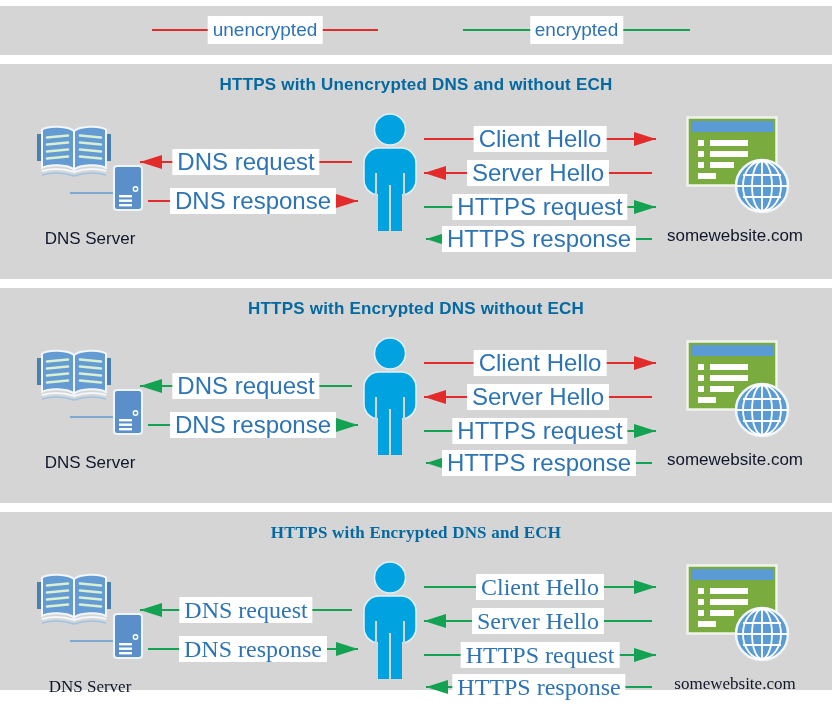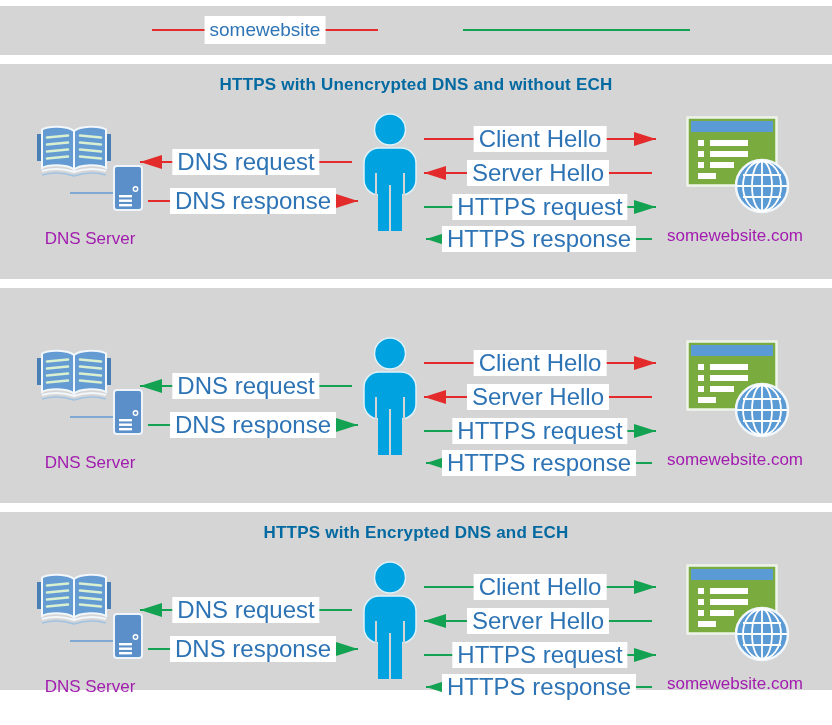--- a/index.html
+++ b/index.html
@@ -2,38 +2,38 @@
 <html><head>
 <meta charset="utf-8">
 <style>
   html,body{margin:0;padding:0;background:#ffffff;}
   body{font-family:"Liberation Sans",sans-serif;}
   #stage{position:relative;width:832px;height:725px;background:#ffffff;overflow:hidden;}
 
   .strip{position:relative;background:#d5d5d5;}
   #legend{height:49px;margin:6px 0 9px 0;}
   .panel{height:215px;margin-bottom:9px;}
-  #panel3{height:178px;margin-bottom:16px;}
+  #panel3{height:178px;margin-bottom:16px;font-family:Liberation Serif, serif;}
 
   .panel-title{position:absolute;left:0;top:11px;width:100%;margin:0;text-align:center;
     font-size:17px;font-weight:bold;color:#0369a1;letter-spacing:.2px;}
 
   
   .arrow,.lg-item{position:absolute;height:26px;}
   .arrow .line,.lg-item .line{position:absolute;left:0;right:0;top:50%;height:2px;margin-top:-1px;background:var(--c,#888);}
   .arrow .head{position:absolute;top:50%;width:22px;height:14px;transform:translateY(-50%);background:var(--c,#888);}
   .arrow.right .head{right:0;clip-path:polygon(0 0,100% 50%,0 100%);}
   .arrow.left  .head{left:0;clip-path:polygon(100% 0,0 50%,100% 100%);}
   .albl{position:absolute;left:50%;top:50%;transform:translate(-50%,-50%);
     background:#ffffff;color:#2e74b5;font-size:24px;line-height:26px;padding:0 5px;white-space:nowrap;}
   .lg-item .albl{line-height:28px;font-size:19px;}
 
   .icon{position:absolute;}
   .conn{position:absolute;height:2px;background:#7fa8d4;}
-  .cap{position:absolute;color:#a21caf;font-size:17px;text-align:center;white-space:nowrap;}
+  .cap{position:absolute;color:#0f172a;font-size:17px;text-align:center;white-space:nowrap;}
 </style>
 </head>
 <body>
 
 <svg width="0" height="0" style="position:absolute">
   <defs>
     <g id="g-book">
       <rect x="1" y="10" width="5" height="27" fill="#4a7fb5"></rect>
       <rect x="70" y="10" width="5" height="27" fill="#4a7fb5"></rect>
       <path d="M38,7 C32,1.5 12,1.5 6,5.5 L6,44 C12,40 32,40 38,45.5 Z" fill="#639bd2" stroke="#f2f7fc" stroke-width="2"></path>
@@ -89,24 +89,25 @@
       </g>
     </g>
   </defs>
 </svg>
 
 <div id="stage">
 
   <div id="legend" class="strip">
     <div class="lg-item" style="left: 152px; top: 11px; width: 226px; --c: #e32b2b;">
       <i class="line"></i>
-      <span class="albl">somewebsite</span>
+      <span class="albl">unencrypted</span>
     </div>
     <div class="lg-item" style="left: 463px; top: 11px; width: 227px; --c: #12a251;">
       <i class="line"></i>
+      <span class="albl">encrypted</span>
     </div>
   </div>
 
   <section class="panel strip" id="panel1">
     <h2 class="panel-title">HTTPS with Unencrypted DNS and without ECH</h2>
 
     <svg class="icon" style="left:36px;top:60px" width="76" height="56" viewBox="0 0 76 56">
         <use href="#g-book"></use>
       </svg>
     <div class="conn" style="left:70px;top:128px;width:48px"></div>
@@ -150,20 +151,21 @@
       <span class="albl">HTTPS request</span>
     </div>
     <div class="arrow left" style="left: 426px; top: 162px; width: 226px; --c: #12a251;">
       <i class="line"></i>
         <i class="head"></i>
       <span class="albl">HTTPS response</span>
     </div>
   </section>
 
   <section class="panel strip" id="panel2">
+    <h2 class="panel-title">HTTPS with Encrypted DNS without ECH</h2>
 
     <svg class="icon" style="left:36px;top:60px" width="76" height="56" viewBox="0 0 76 56">
         <use href="#g-book"></use>
       </svg>
     <div class="conn" style="left:70px;top:128px;width:48px"></div>
     <svg class="icon" style="left:113px;top:101px" width="30" height="46" viewBox="0 0 30 46">
         <use href="#g-server"></use>
       </svg>
     <div class="cap" style="left:20px;top:165px;width:140px">DNS Server</div>
 

